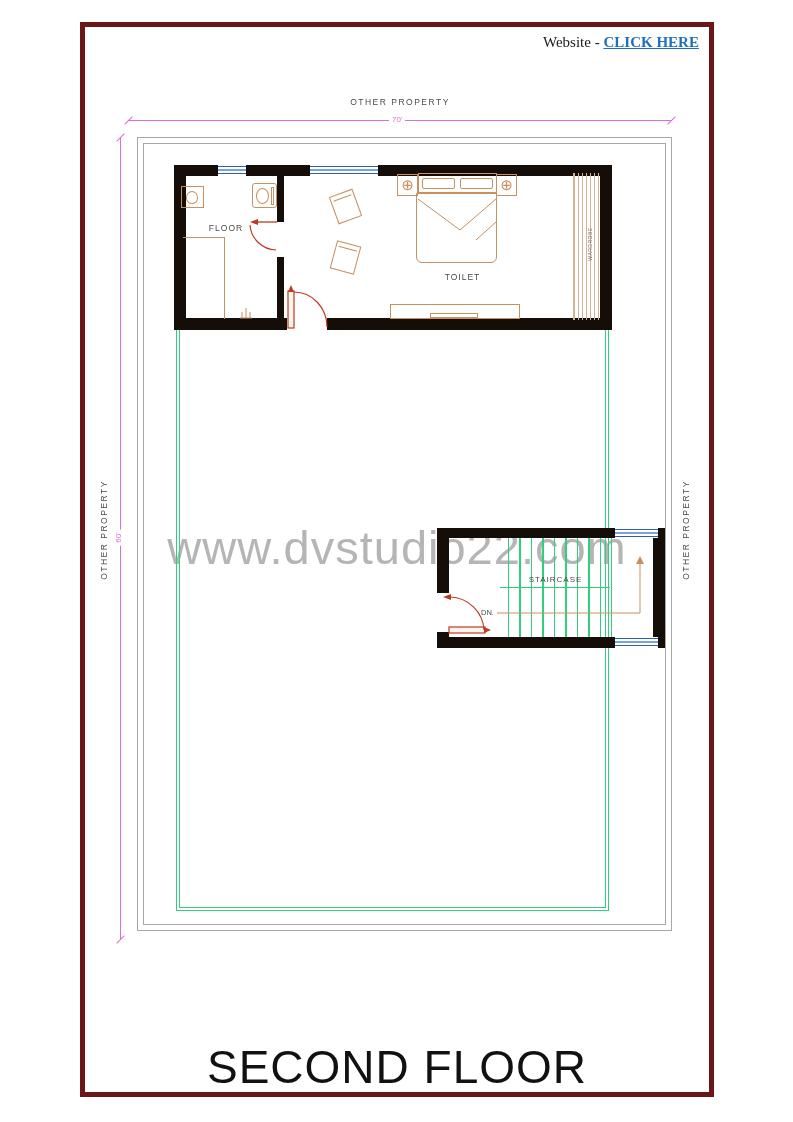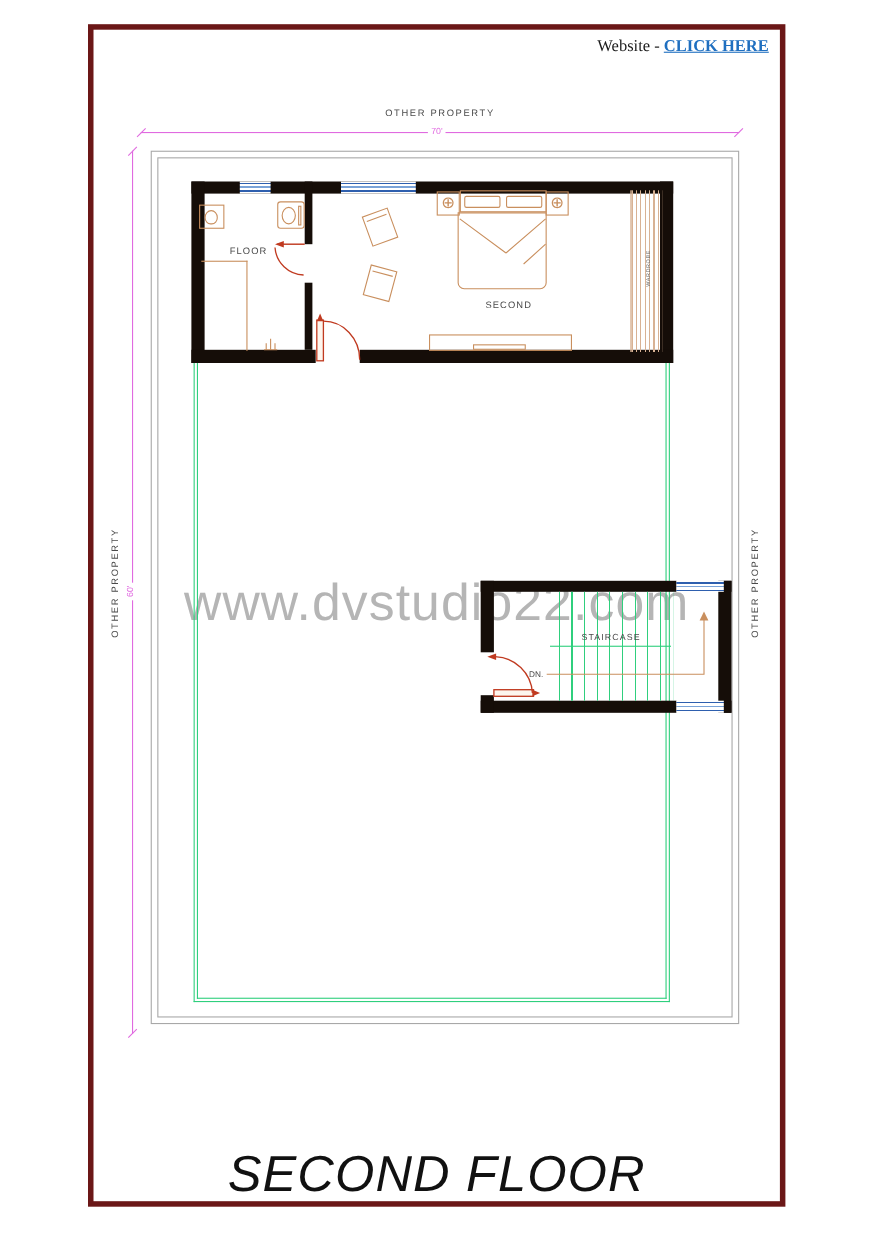--- a/index.html
+++ b/index.html
@@ -65,21 +65,21 @@
 
   .treads { position:absolute; left:508px; top:538px; width:104px; height:99px; z-index:3;
       background:repeating-linear-gradient(to right,#2fcf7d 0 1px,transparent 1px 11.5px); }
   .stair-midline { position:absolute; left:500px; top:587px; width:110px; height:1px; background:#2fcf7d; z-index:3; }
   .dn-label { position:absolute; left:481px; top:608px; font-size:7.5px; color:#4a4a4a; z-index:4; }
 
   svg.overlay { position:absolute; left:0; top:0; z-index:4; }
 
   
   .title { position:absolute; left:80px; top:1040px; width:634px; text-align:center;
-           font-size:46px; letter-spacing:1px; color:#111; z-index:5;font-style:italic; }
+           font-size:46px; letter-spacing:1px; color:#111; z-index:5; }
 </style>
 </head>
 <body>
 
 <div id="canvas">
 
   <div class="frame"></div>
 
   <div class="hdr hdr-right"><span>Website - </span><a class="clickhere" href="#">CLICK HERE</a></div>
 
@@ -137,21 +137,21 @@
   <div class="furn" style="left:496px; top:174px; width:21px; height:22px; color:#c98f5e; font-size:15px; line-height:20px; text-align:center;">⊕</div>
   <div class="furn" style="left:418px; top:173px; width:79px; height:20px;">
     <div style="position:absolute; left:3px; top:4px; width:33px; height:11px; border:1px solid #c98f5e; border-radius:2px;"></div>
     <div style="position:absolute; left:41px; top:4px; width:33px; height:11px; border:1px solid #c98f5e; border-radius:2px;"></div>
   </div>
   <div class="furn" style="left:416px; top:193px; width:81px; height:70px; border-radius:0 0 6px 6px;"></div>
   <div class="furn" style="left:390px; top:304px; width:130px; height:15px;"></div>
   <div class="furn" style="left:430px; top:313px; width:48px; height:5px;"></div>
   <div class="wardrobe"></div>
   <div class="wardrobe-label">WARDROBE</div>
-  <div class="room-label" style="left:435px; top:272px; width:55px;">SECOND</div>
+  <div class="room-label" style="left:435px; top:272px; width:55px;">TOILET</div>
 
   <div class="block" style="left:437px; top:528px; width:228px; height:120px;">
     <div class="wall" style="left:0; top:0; width:178px; height:10px;"></div>
     <div class="window-h" style="left:178px; top:0; width:43px; height:10px;"></div>
     <div class="wall" style="left:221px; top:0; width:7px; height:10px;"></div>
     <div class="wall" style="left:0; top:109px; width:178px; height:11px;"></div>
     <div class="window-h" style="left:178px; top:109px; width:43px; height:11px;"></div>
     <div class="wall" style="left:221px; top:109px; width:7px; height:11px;"></div>
     <div class="wall" style="left:0; top:0; width:12px; height:65px;"></div>
     <div class="wall" style="left:0; top:104px; width:12px; height:16px;"></div>

